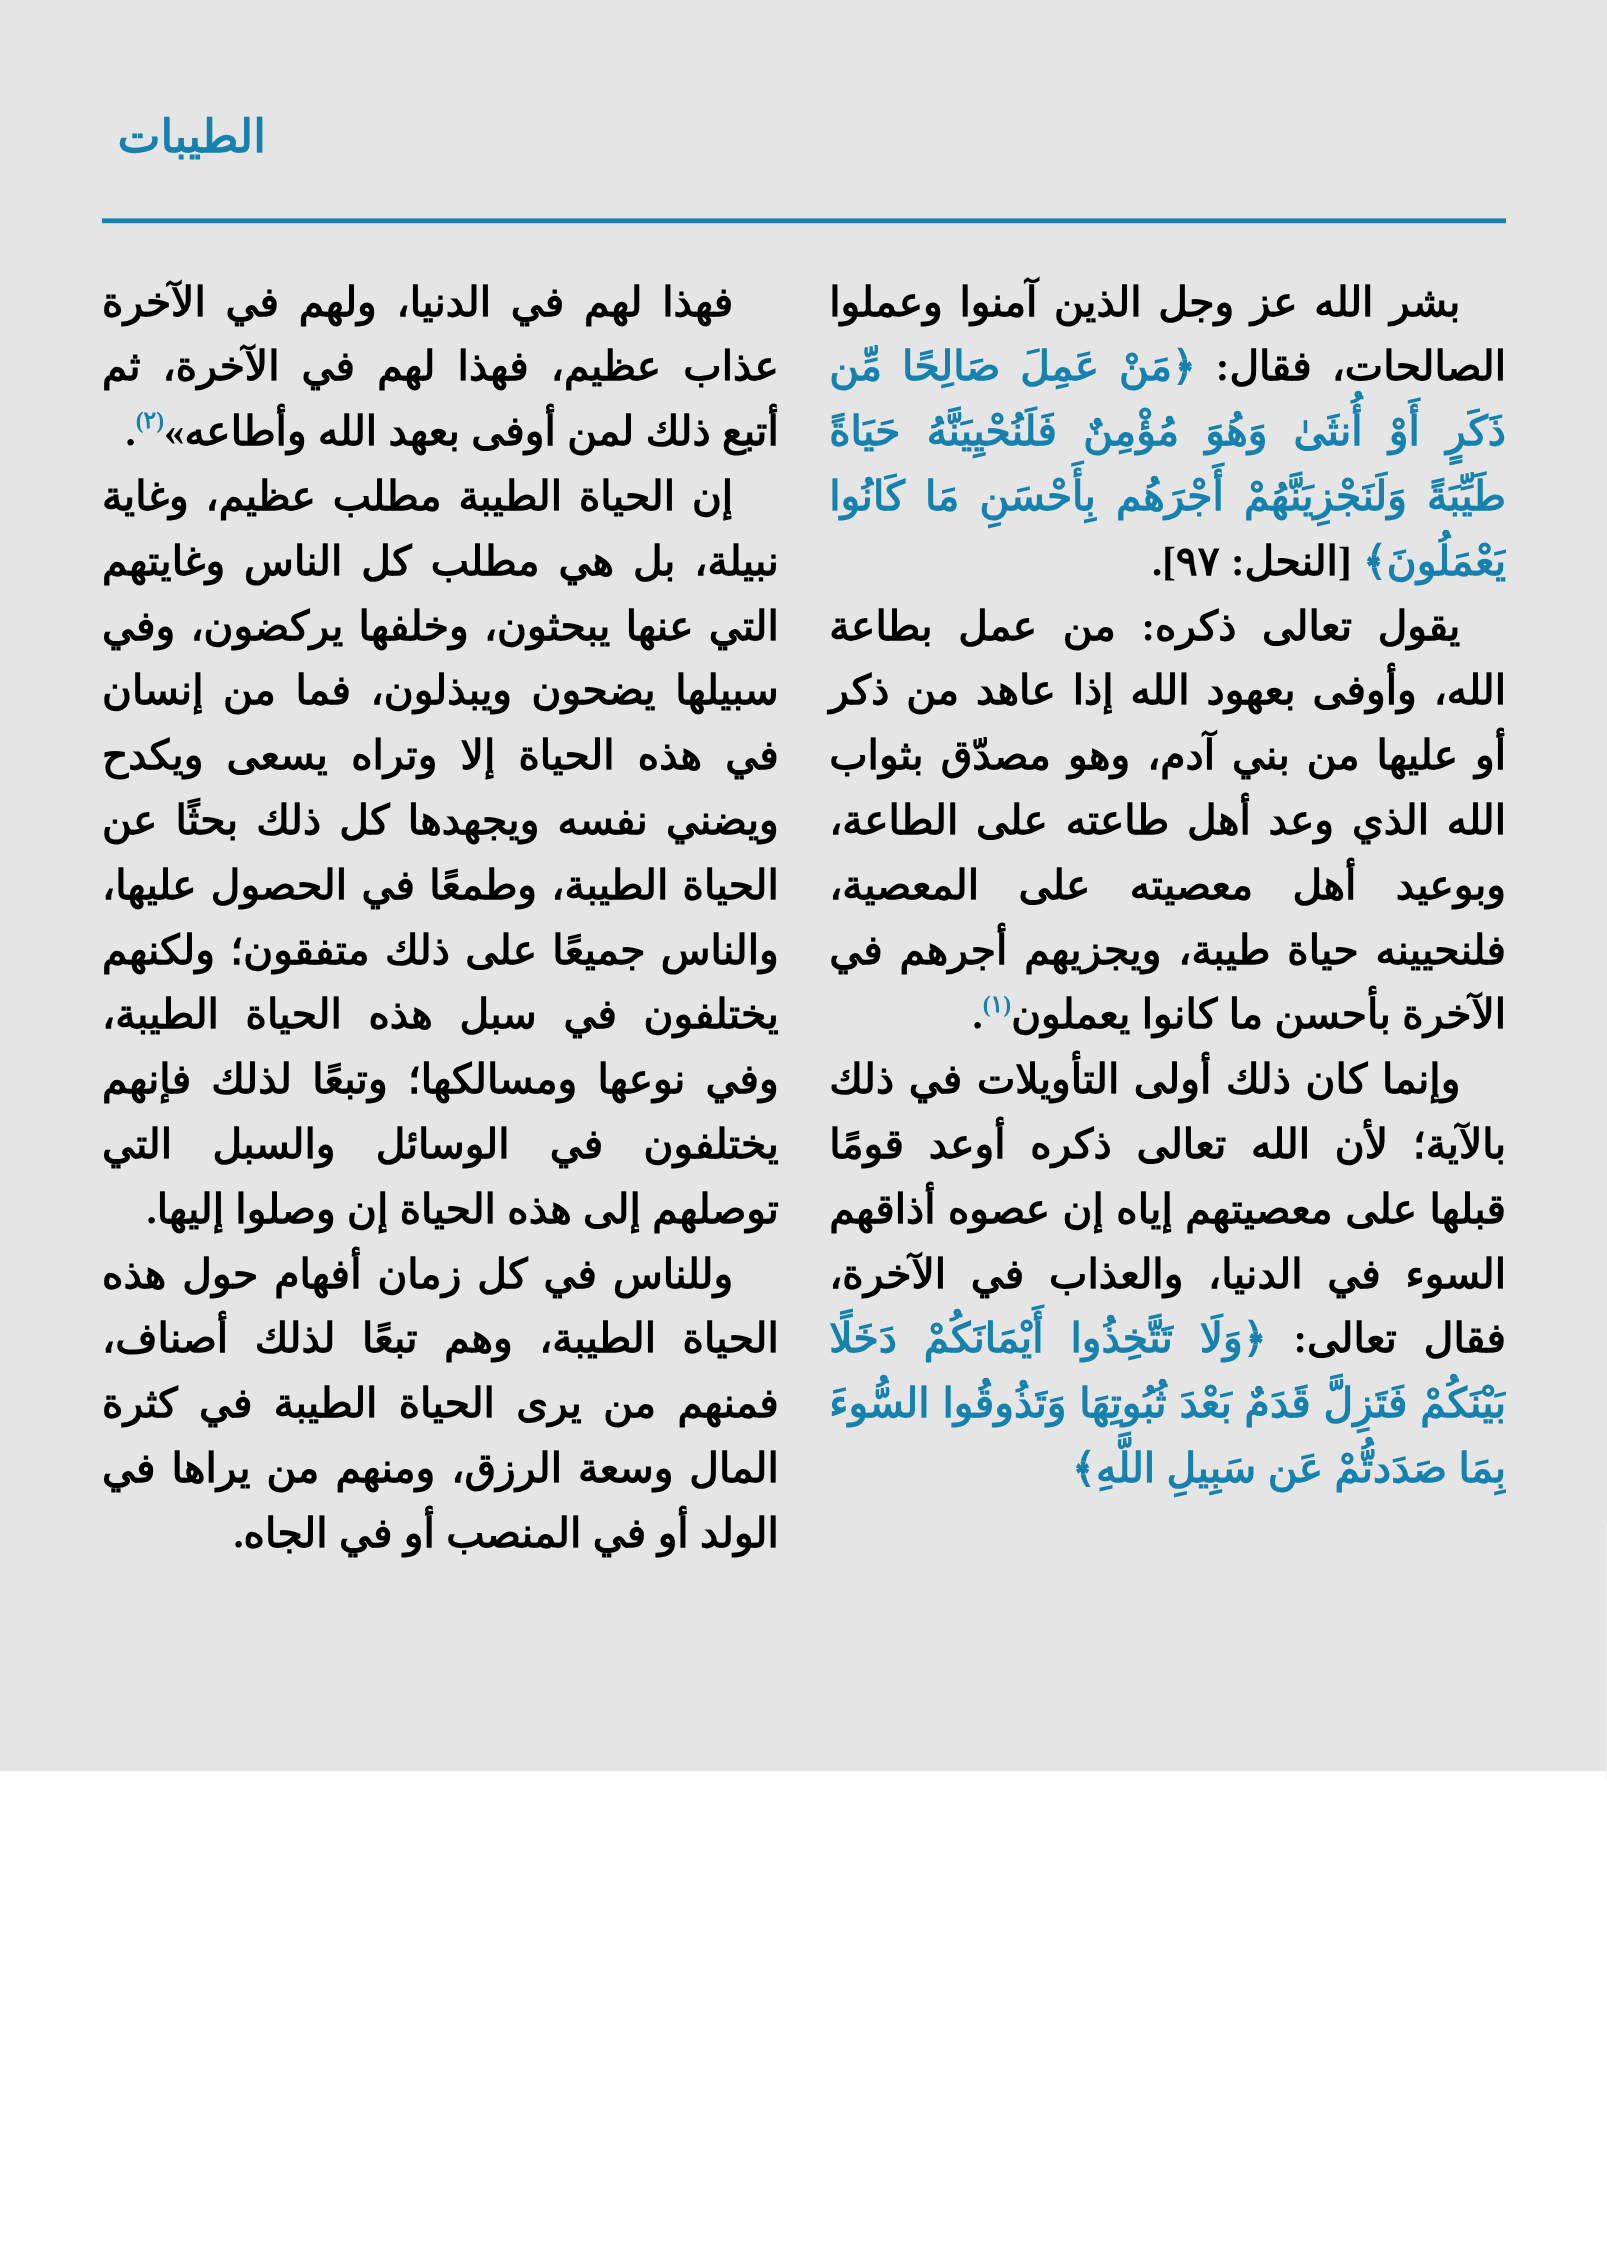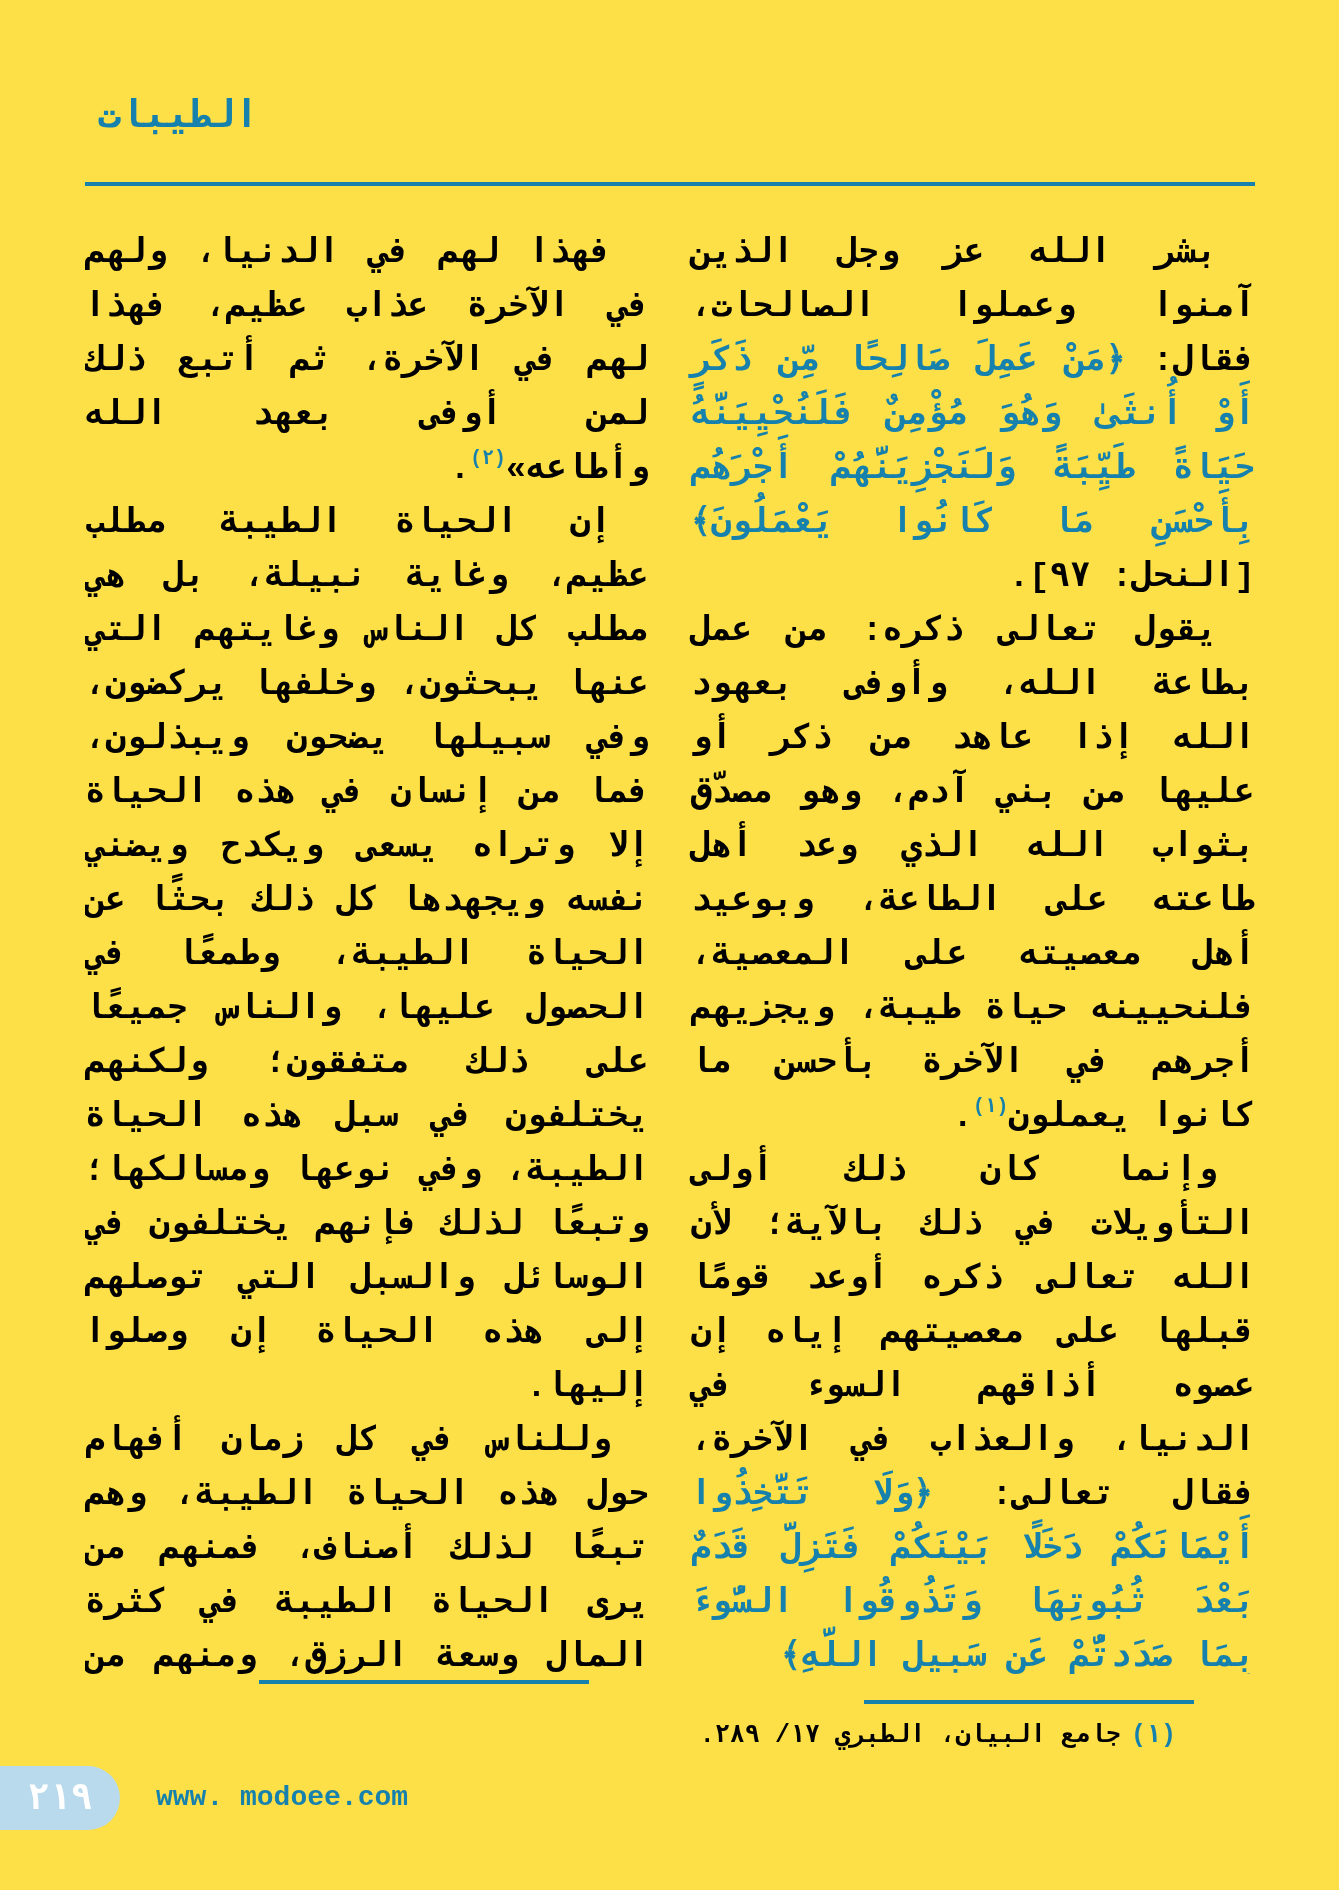--- a/index.html
+++ b/index.html
@@ -3,24 +3,24 @@
 <meta charset="utf-8">
 <style>
   :root{
     --teal:#1781ad;
     --pill:#b9d9ec;
     --ink:#000000;
   }
   html,body{margin:0;padding:0;background:#ffffff;}
   .page{
     position:relative;
-    width:1339px;height:1890px;
-    background:#fde047;
+    width:1339px;height:1476px;
+    background:#e5e5e5;
     overflow:hidden;
-    font-family:Liberation Mono, monospace;
+    font-family:Liberation Serif, serif;
   }
   
   .running-head{
     position:absolute;top:92px;left:98px;
     color:var(--teal);
     font-size:38px;font-weight:bold;
     direction:rtl;
   }
   .head-rule{
     position:absolute;top:182px;left:85px;width:1170px;height:4px;

